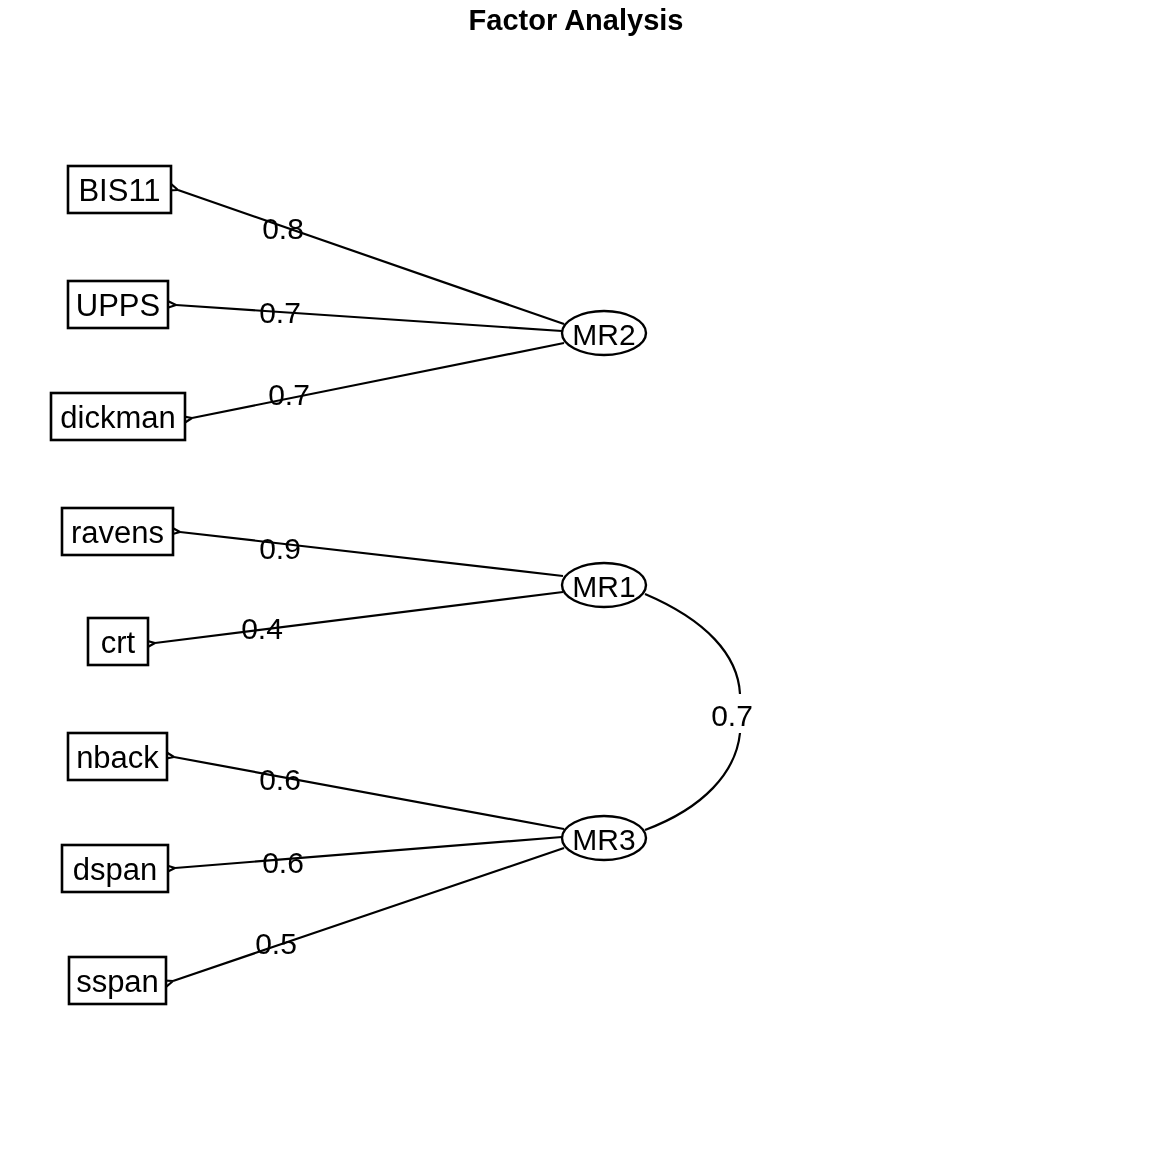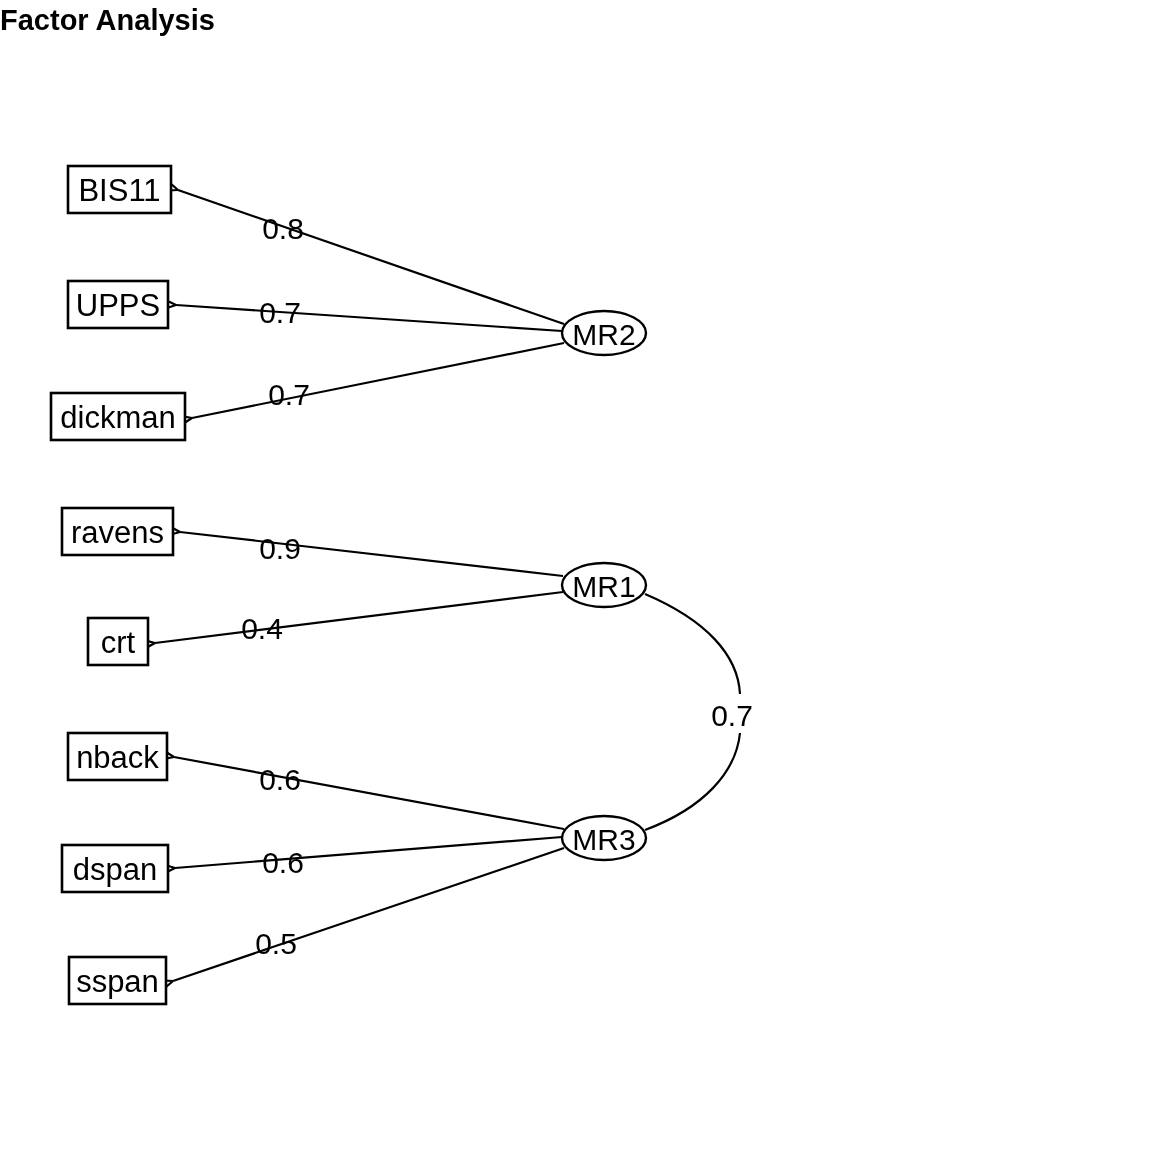--- a/index.html
+++ b/index.html
@@ -13,21 +13,21 @@
     height: 1152px;
     background: #ffffff;
     overflow: hidden;
     font-family: "Liberation Sans", sans-serif;
   }
   #diagram-title {
     position: absolute;
     left: 0;
     top: 4px;
     width: 1152px;
-    text-align: left;
+    text-align: center;
     font-family: "Liberation Sans", sans-serif;
     font-size: 29px;
     font-weight: bold;
     color: #000000;
     letter-spacing: 0px;
   }
   svg#sem-graph {
     position: absolute;
     left: 0;
     top: 0;

